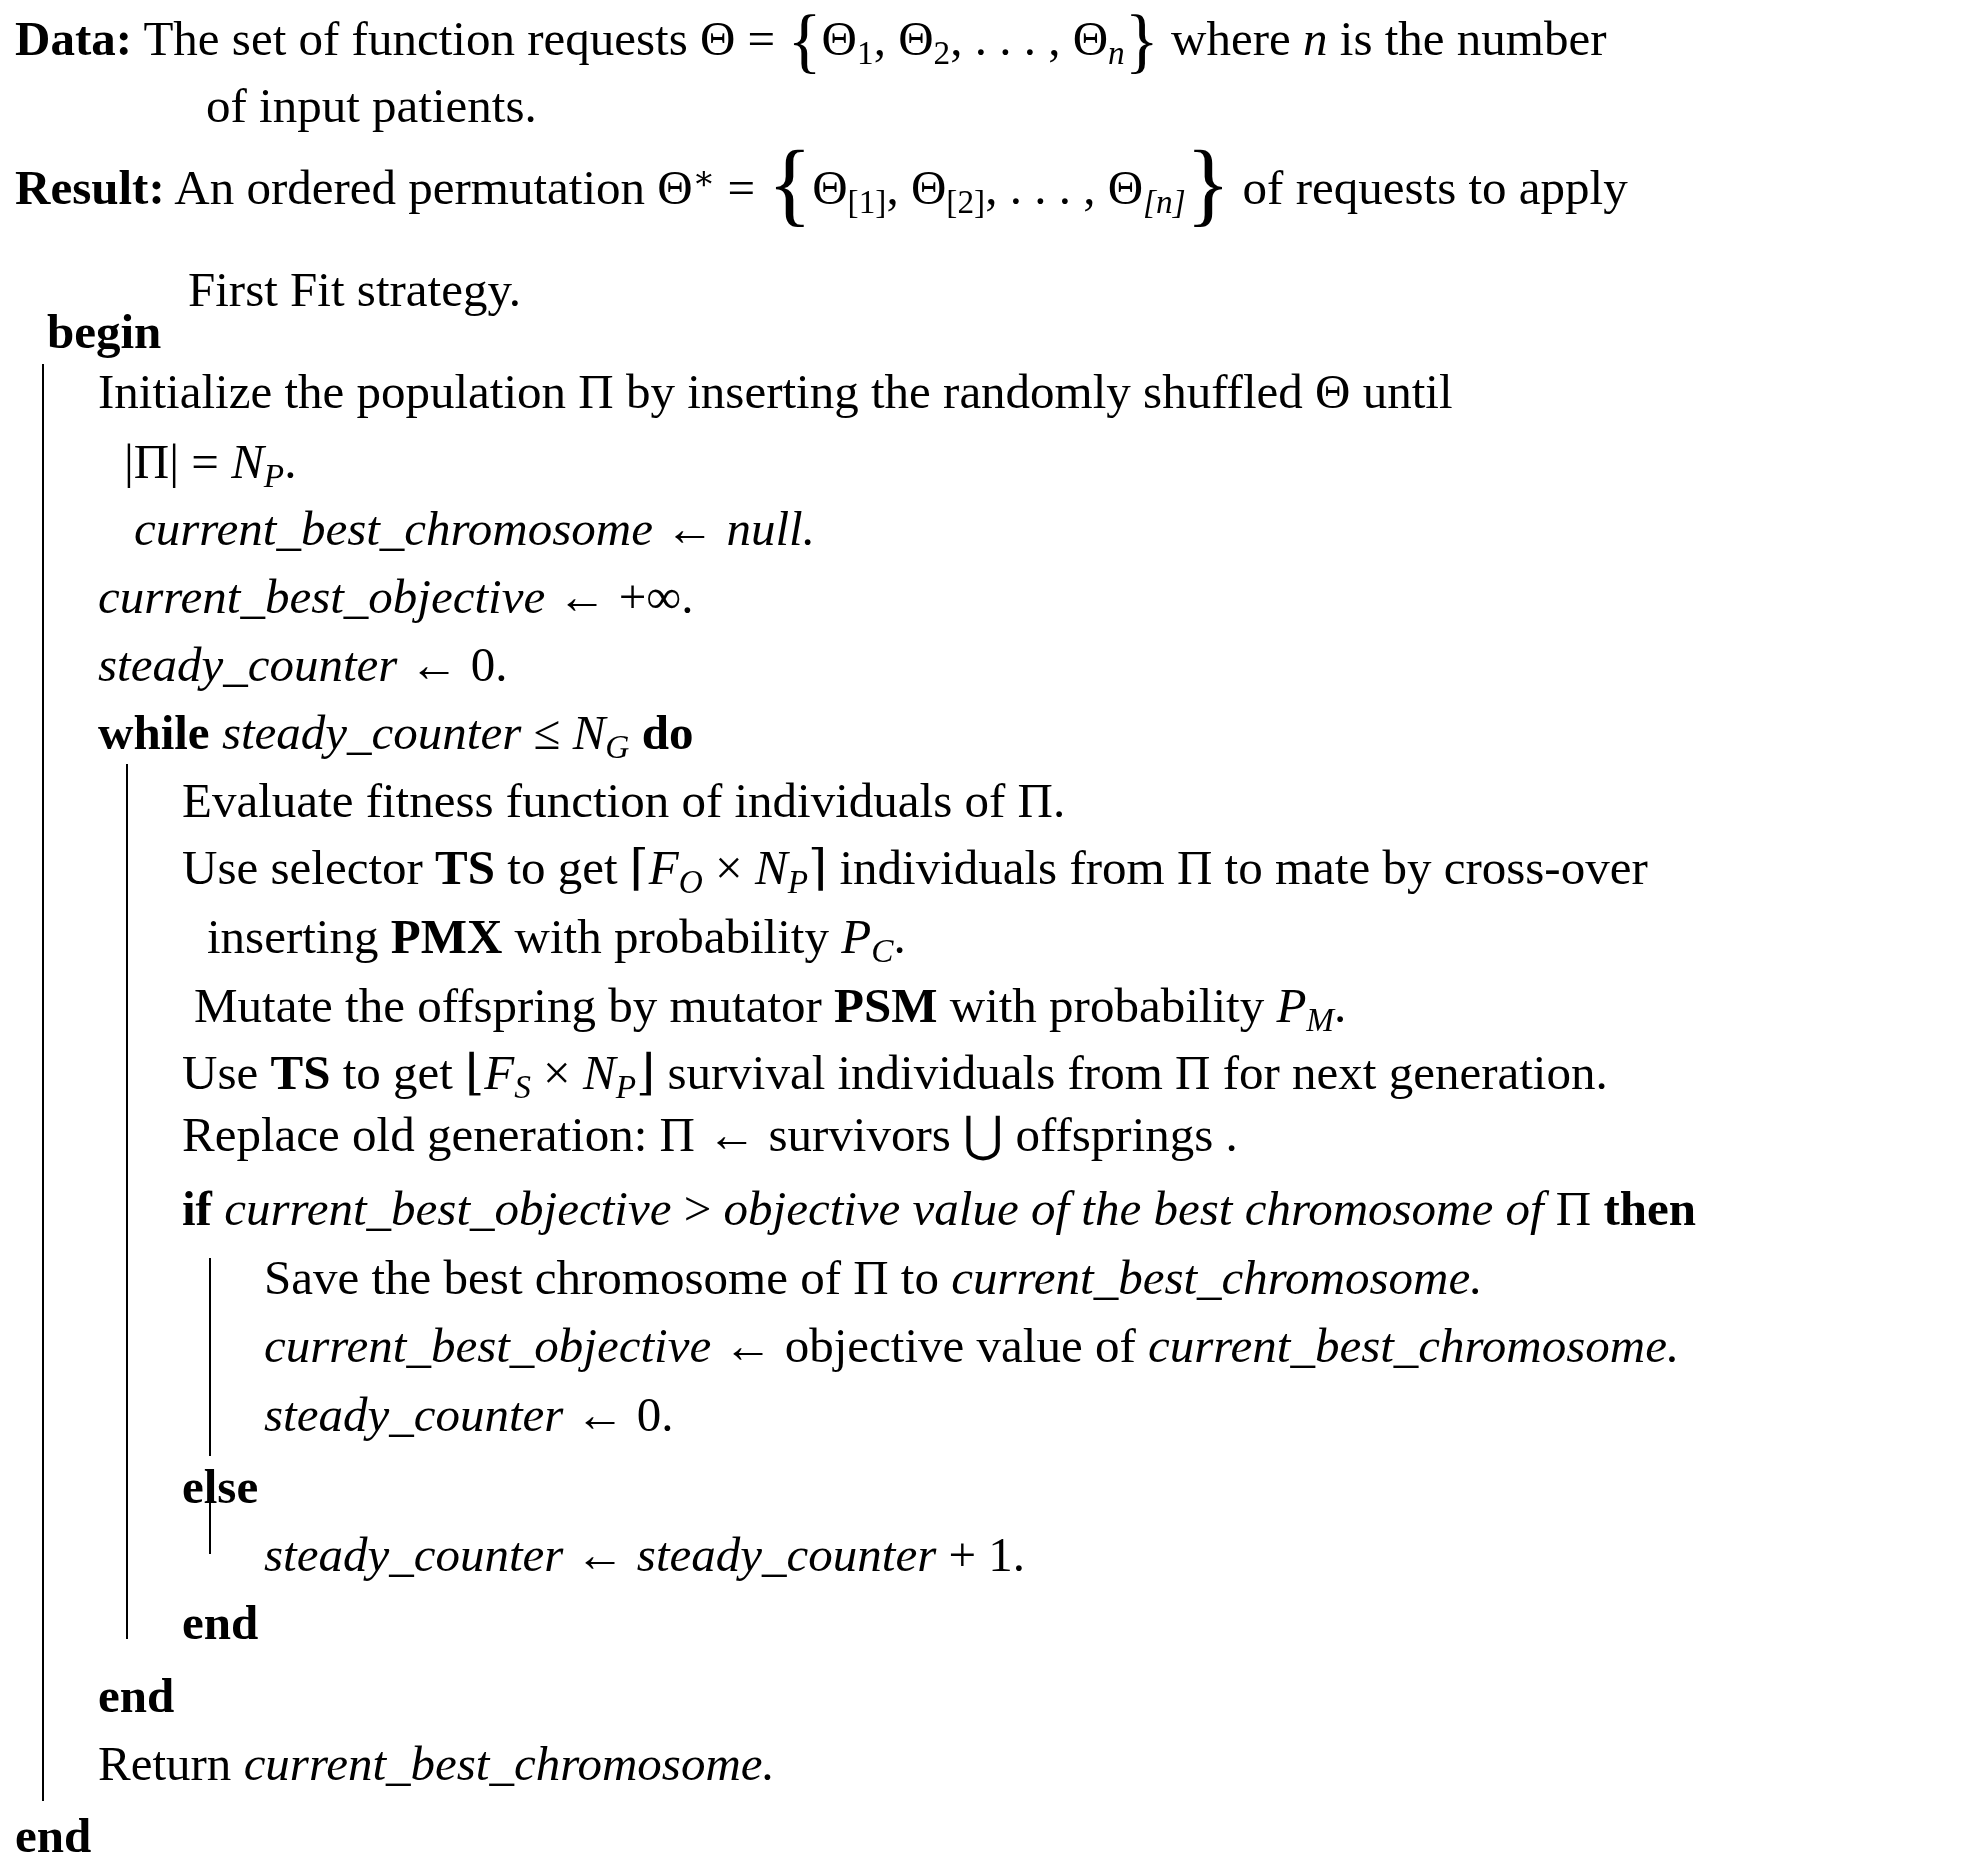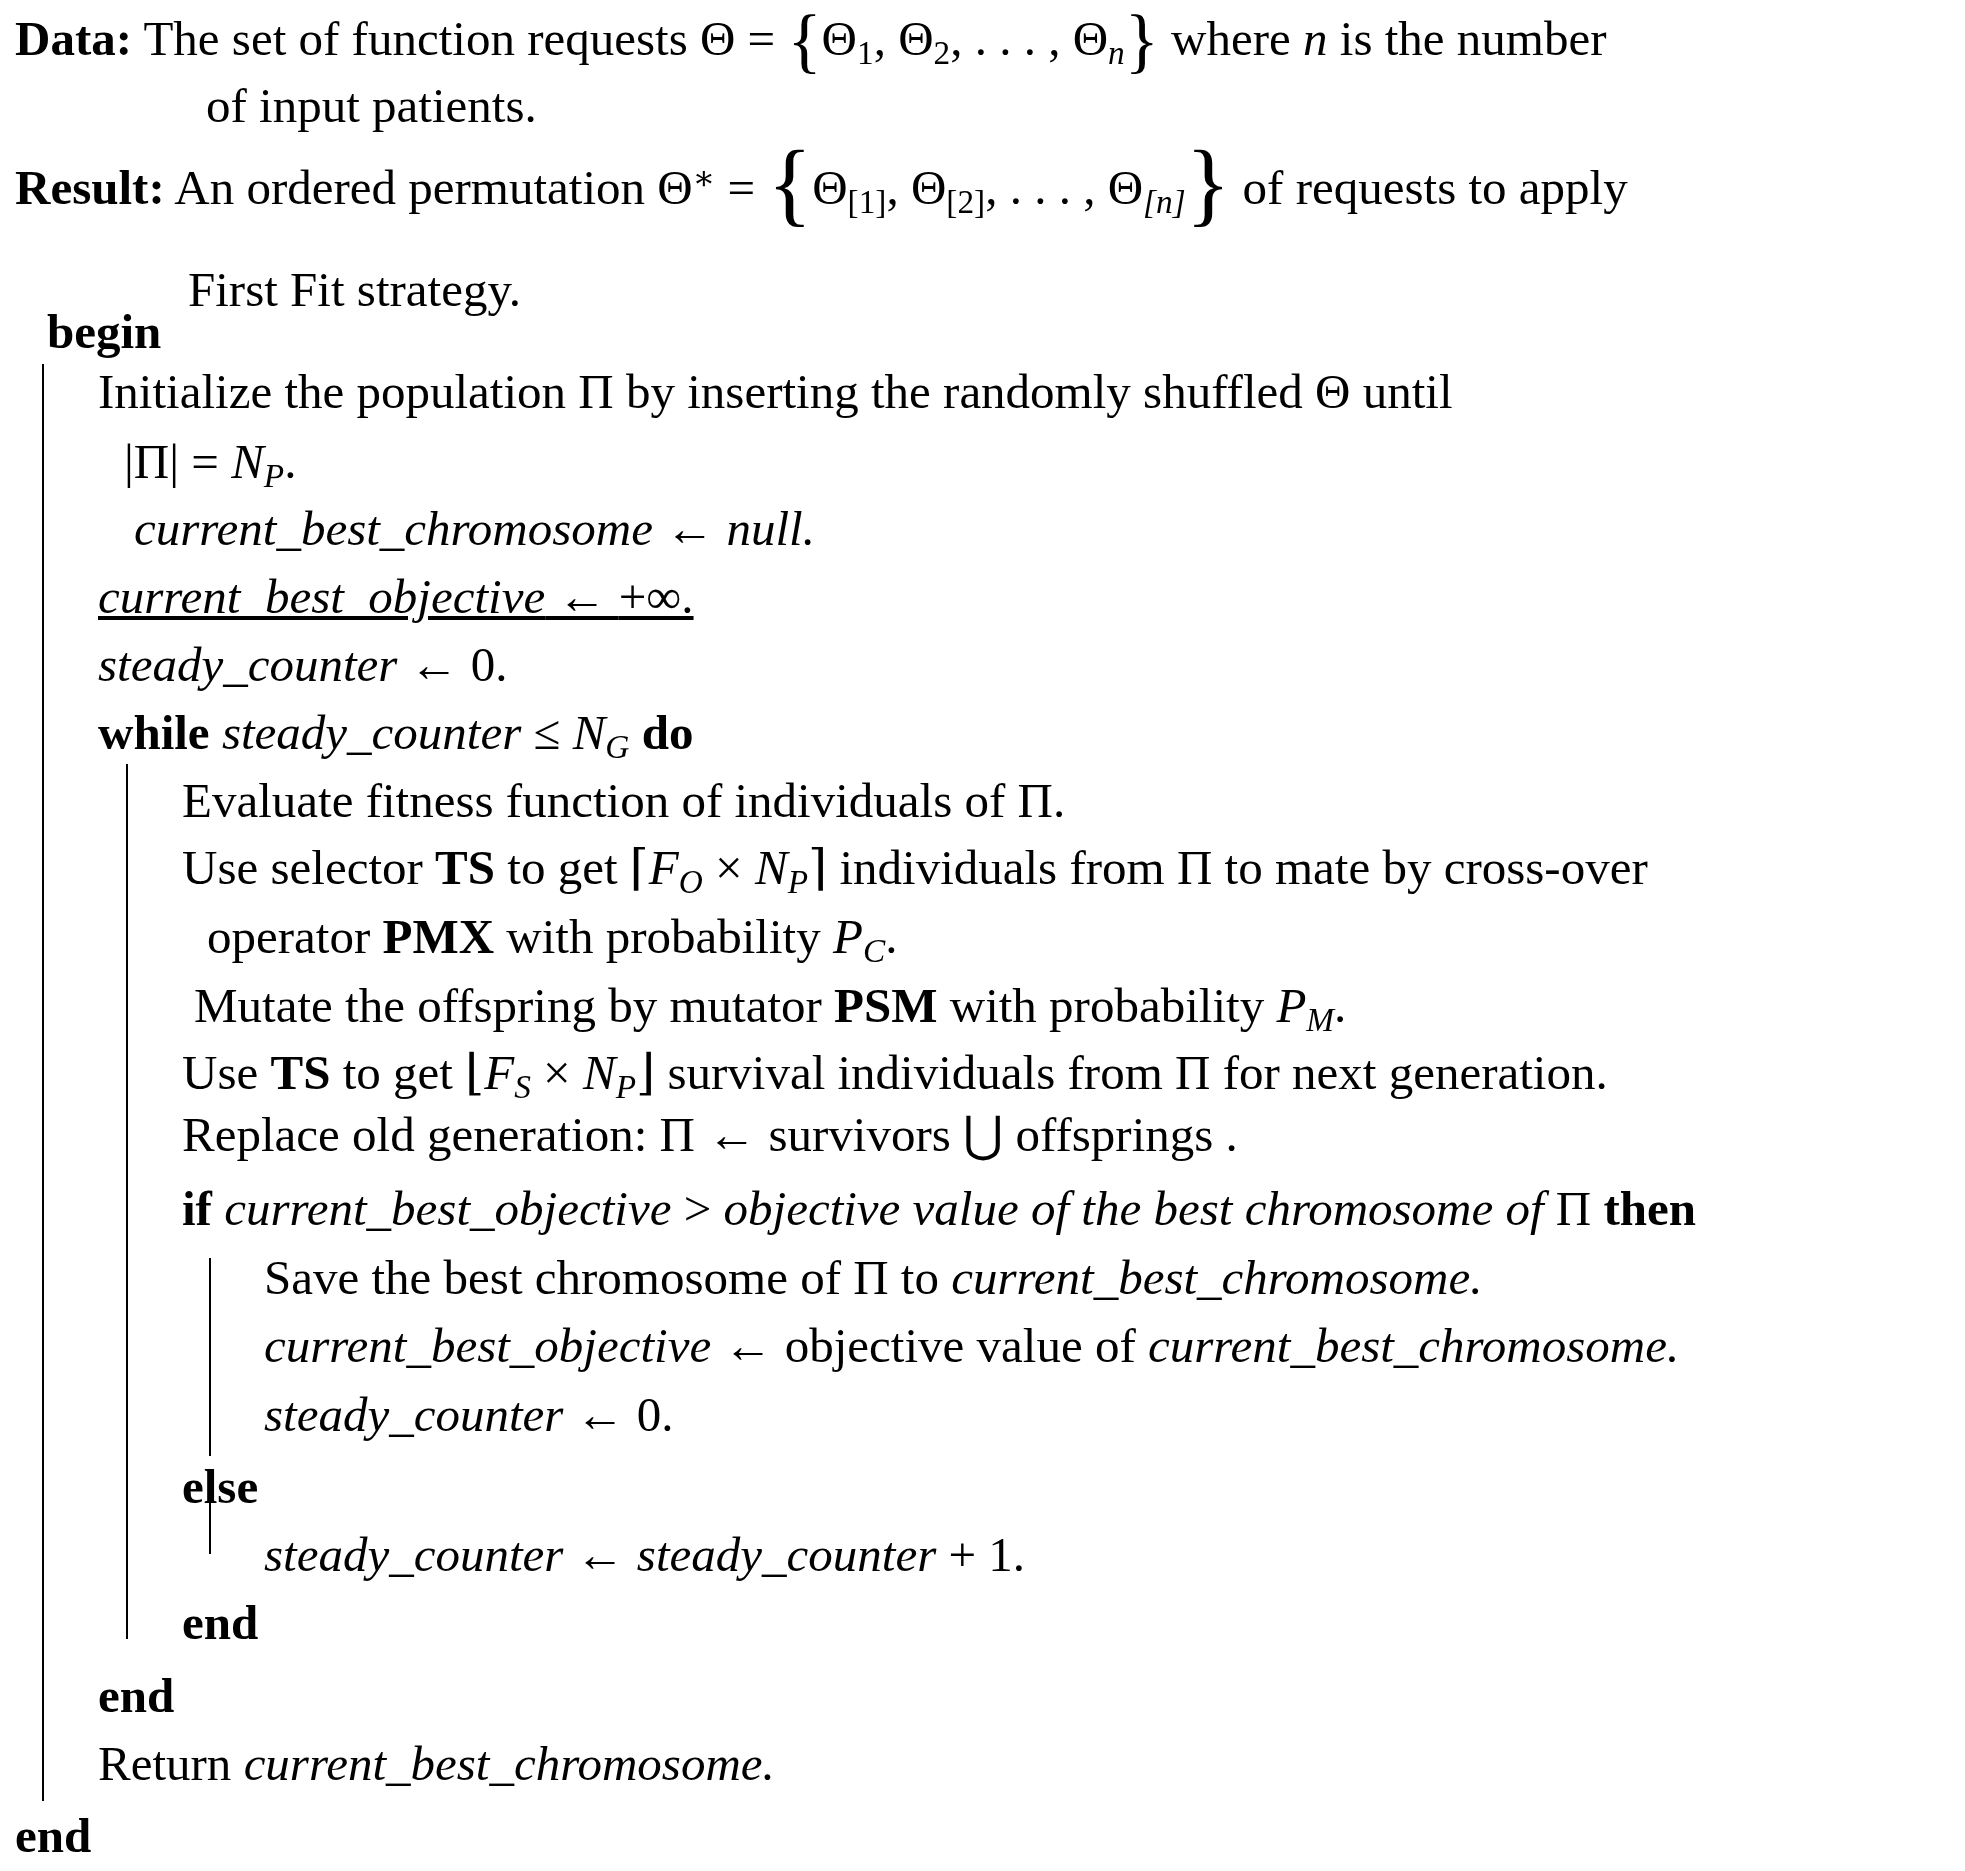--- a/index.html
+++ b/index.html
@@ -42,40 +42,40 @@
 <div class="line b" style="left:15px; top:307px;margin-left:32px;">begin</div>
 
 <div class="line" style="left:98px; top:367px;">Initialize the population Π by inserting the randomly shuffled Θ until</div>
 <div class="line" style="left:124px; top:437px;">
   <span>|Π| = </span><span class="i">N</span><sub class="i">P</sub><span>.</span>
 </div>
 
 <div class="line" style="left:98px; top:504px;margin-left:36px;">
   <span class="i">current_best_chromosome</span><span> ← </span><span class="i">null.</span>
 </div>
-<div class="line" style="left:98px; top:572px;text-decoration:underline;">
+<div class="line" style="left:98px; top:572px;">
   <span class="i">current_best_objective</span><span> ← </span><span>+∞.</span>
 </div>
 <div class="line" style="left:98px; top:640px;">
   <span class="i">steady_counter</span><span> ← </span><span>0.</span>
 </div>
 
 <div class="line" style="left:98px; top:708px;">
   <span class="b">while</span>
   <span class="i">steady_counter</span><span> ≤ </span><span class="i">N</span><sub class="i">G</sub>
   <span class="b">do</span>
 </div>
 
 <div class="line" style="left:182px; top:776px;">Evaluate fitness function of individuals of Π.</div>
 
 <div class="line" style="left:182px; top:843px;">
   <span>Use selector </span><span class="b">TS</span><span> to get ⌈</span><span class="i">F</span><sub class="i">O</sub><span> × </span><span class="i">N</span><sub class="i">P</sub><span>⌉ individuals from Π to mate by cross-over</span>
 </div>
 <div class="line" style="left:207px; top:912px;">
-  <span>operator </span><span class="b">PMX</span><span> with probability </span><span class="i">P</span><sub class="i">C</sub><span>.</span>
+  <span>inserting </span><span class="b">PMX</span><span> with probability </span><span class="i">P</span><sub class="i">C</sub><span>.</span>
 </div>
 
 <div class="line" style="left:182px; top:981px;margin-left:12px;">
   <span>Mutate the offspring by mutator </span><span class="b">PSM</span><span> with probability </span><span class="i">P</span><sub class="i">M</sub><span>.</span>
 </div>
 
 <div class="line" style="left:182px; top:1048px;">
   <span>Use </span><span class="b">TS</span><span> to get ⌊</span><span class="i">F</span><sub class="i">S</sub><span> × </span><span class="i">N</span><sub class="i">P</sub><span>⌋ survival individuals from Π for next generation.</span>
 </div>
 

